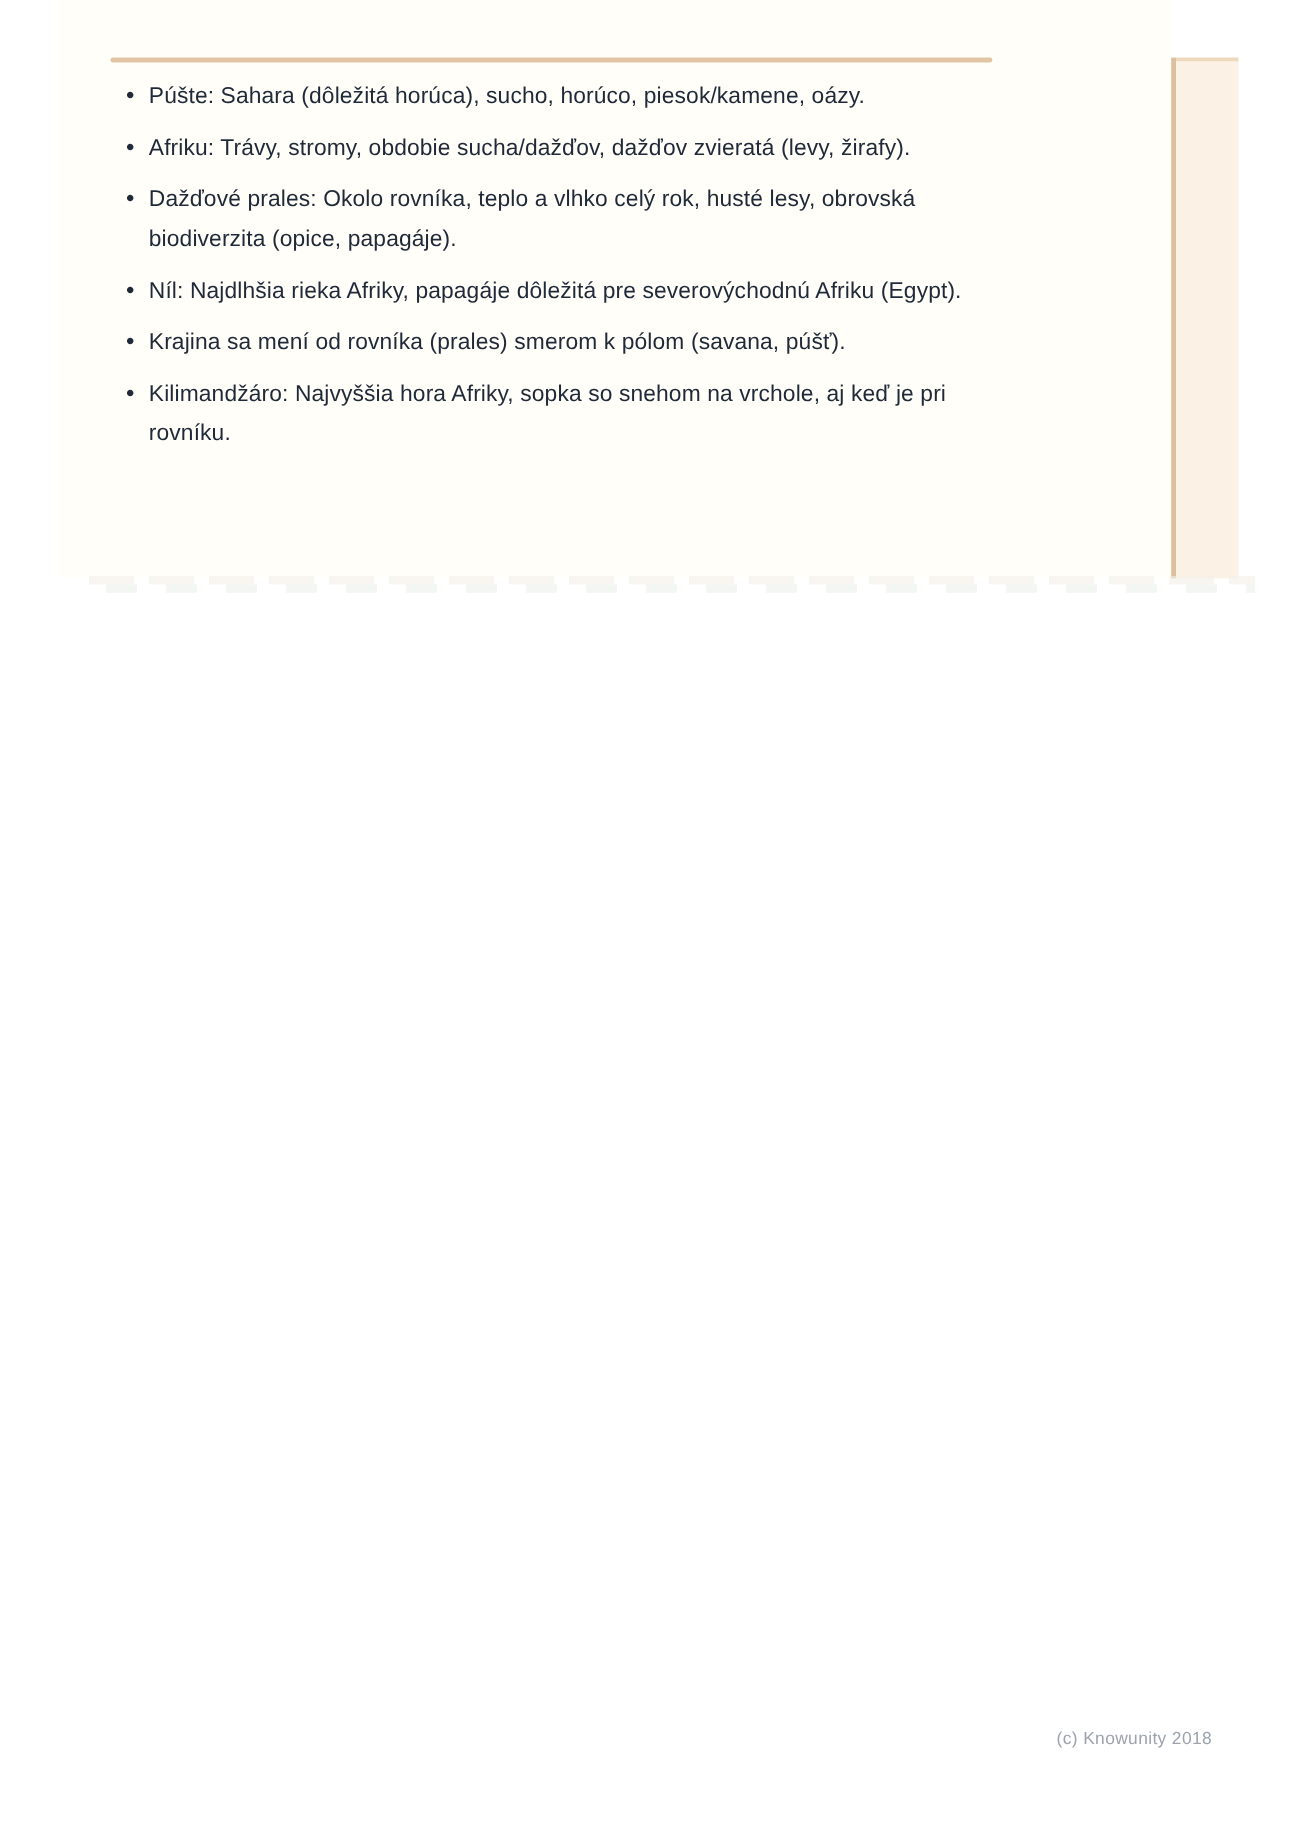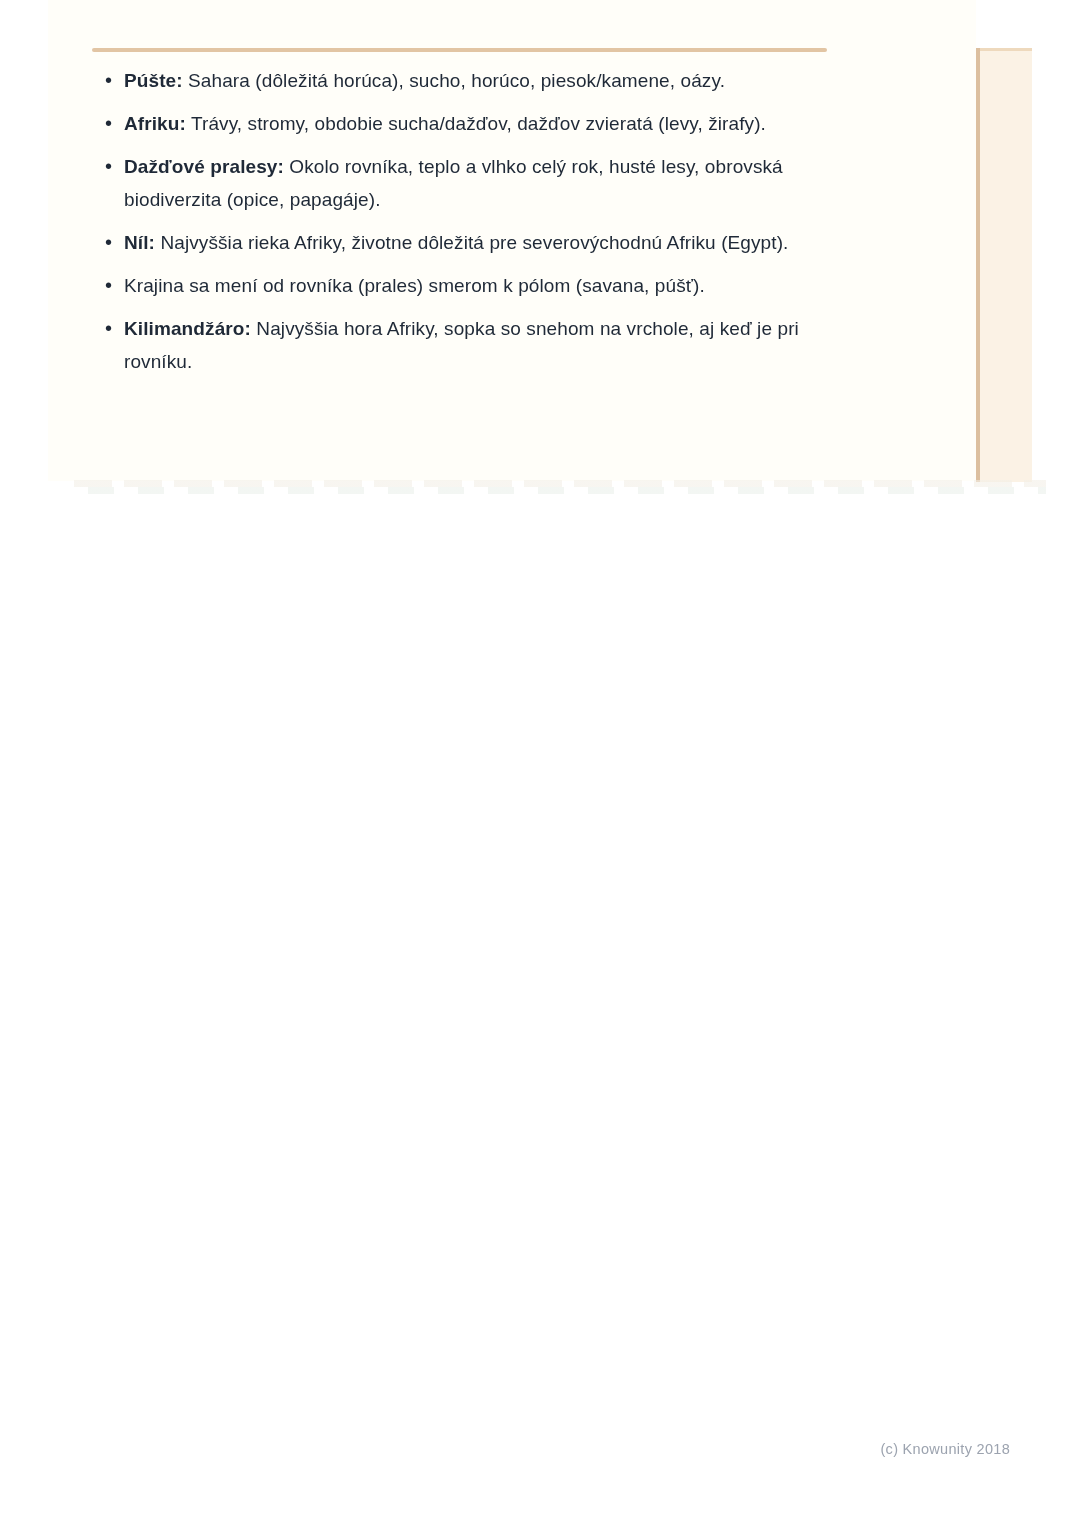--- a/index.html
+++ b/index.html
@@ -61,21 +61,21 @@
     padding-left:19px;
     margin-bottom:10px;
   }
   .bullet-list li::before{
     content:"\2022";
     position:absolute;
     left:0;top:0;
     font-size:20px;
     color:var(--text);
   }
-  .bullet-list .lead{font-weight:700;}
+  .bullet-list .lead{font-weight:400;}
   .torn-edge{
     position:absolute;
     left:74px;top:480px;
     width:972px;height:15px;
     pointer-events:none;
   }
   .torn-row1{
     position:absolute;left:0;right:0;top:0;height:7px;
     background:repeating-linear-gradient(to right,
       #f3efe7 0px,#f3efe7 38px,transparent 38px,transparent 50px);
@@ -101,23 +101,23 @@
 <div class="card-main"></div>
 <div class="top-rule"></div>
 <div class="v-divider"></div>
 <div class="side-panel"></div>
 
 <ul class="bullet-list" id="bullet-list">
   <li><span class="lead">Púšte:</span><span class="rest"> Sahara (dôležitá horúca), sucho, horúco, piesok/kamene, oázy.</span></li>
 
   <li><span class="lead">Afriku:</span><span class="rest"> Trávy, stromy, obdobie sucha/dažďov, dažďov zvieratá (levy, žirafy).</span></li>
 
-  <li><span class="lead">Dažďové pralesy:</span><span class="rest"> Okolo rovníka, teplo a vlhko celý rok, husté lesy, obrovská biodiverzita (opice, papagáje).</span></li>
+  <li><span class="lead">Dažďové prales:</span><span class="rest"> Okolo rovníka, teplo a vlhko celý rok, husté lesy, obrovská biodiverzita (opice, papagáje).</span></li>
 
-  <li><span class="lead">Níl:</span><span class="rest"> Najvyššia rieka Afriky, životne dôležitá pre severovýchodnú Afriku (Egypt).</span></li>
+  <li><span class="lead">Níl:</span><span class="rest"> Najdlhšia rieka Afriky, papagáje dôležitá pre severovýchodnú Afriku (Egypt).</span></li>
 
   <li><span class="lead"></span><span class="rest">Krajina sa mení od rovníka (prales) smerom k pólom (savana, púšť).</span></li>
 
   <li><span class="lead">Kilimandžáro:</span><span class="rest"> Najvyššia hora Afriky, sopka so snehom na vrchole, aj keď je pri rovníku.</span></li>
 </ul>
 
 <div class="torn-edge">
   <div class="torn-row1"></div>
   <div class="torn-row2"></div>
 </div>

